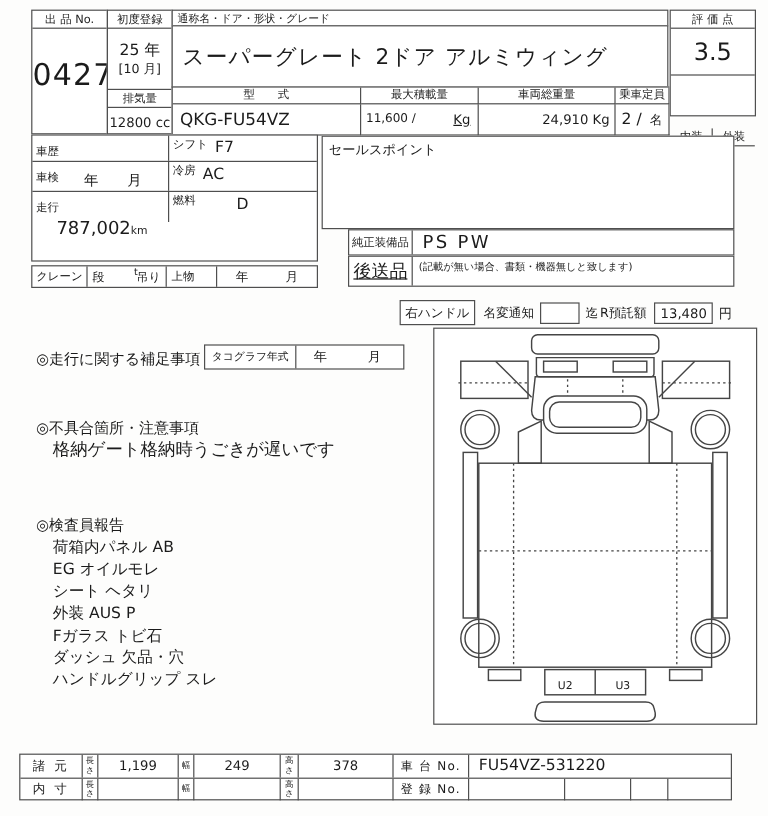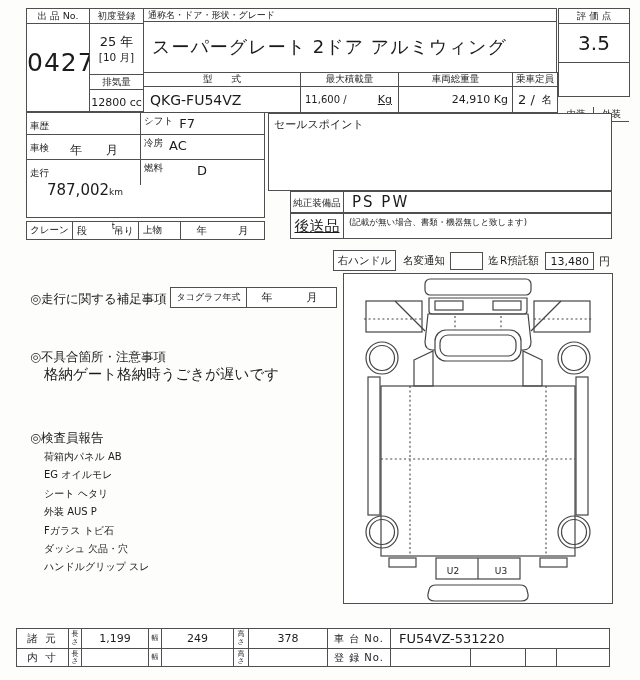--- a/index.html
+++ b/index.html
@@ -76,21 +76,21 @@
   .equip-val{font-size:15px;display:flex;align-items:center;padding-left:8px;letter-spacing:2px;}
   .after-note{font-size:8.5px;display:flex;align-items:flex-start;padding:3px 0 0 5px;}
 
   
   .small-inline{font-size:10.5px;white-space:nowrap;}
   .dep-box{font-size:11px;display:flex;align-items:center;justify-content:flex-end;padding-right:4px;}
 
   
   .sec-heading{font-size:12.5px;white-space:nowrap;}
   .defect-line{font-size:14.5px;white-space:nowrap;}
-  .report-item{font-size:10px;line-height:18.4px;white-space:nowrap;}
+  .report-item{font-size:13px;line-height:18.4px;white-space:nowrap;}
 
   
   .tacho{display:flex;}
   .tacho .labcell{width:76px;font-size:9px;display:flex;align-items:center;justify-content:center;border-right:1px solid #4f4f4f;box-sizing:border-box;}
   .tacho .valcell{flex:1;font-size:11px;display:flex;align-items:center;justify-content:center;letter-spacing:4px;}
 
   
   #diagram-box svg{display:block;}
   .ln{stroke:#454545;stroke-width:1.2;fill:none;}
   .lnf{stroke:#454545;stroke-width:1.2;fill:#fff;}
@@ -243,21 +243,21 @@
 <div class="abs" style="left:44px;top:448px;">
   <div class="report-item">荷箱内パネル AB</div>
   <div class="report-item">EG オイルモレ</div>
   <div class="report-item">シート ヘタリ</div>
   <div class="report-item">外装 AUS P</div>
   <div class="report-item">Fガラス トビ石</div>
   <div class="report-item">ダッシュ 欠品・穴</div>
   <div class="report-item">ハンドルグリップ スレ</div>
 </div>
 
-<div class="abs bordered" id="diagram-box" style="left:343px;top:273px;width:270px;height:331px;">
+<div class="abs bordered" id="diagram-box" style="left:361px;top:273px;width:270px;height:331px;">
   <svg width="268" height="329" viewBox="0 0 268 329">
     <g>
       <rect class="ln" x="81" y="5" width="106" height="16" rx="5"></rect>
       <path class="ln" d="M85,24 h98 v13 q0,3 -3,3 h-92 q-3,0 -3,-3 z"></path>
       <rect class="ln" x="91" y="27" width="28" height="9"></rect>
       <rect class="ln" x="149" y="27" width="28" height="9"></rect>
       <path class="ln" d="M84,40 h100 l3,28 q0,8 -8,8 h-90 q-8,0 -8,-8 z"></path>
       <line class="dash" x1="111" y1="42" x2="111" y2="68"></line>
       <line class="dash" x1="157" y1="42" x2="157" y2="68"></line>
       <rect class="lnf" x="91" y="56" width="86" height="31" rx="11"></rect>

